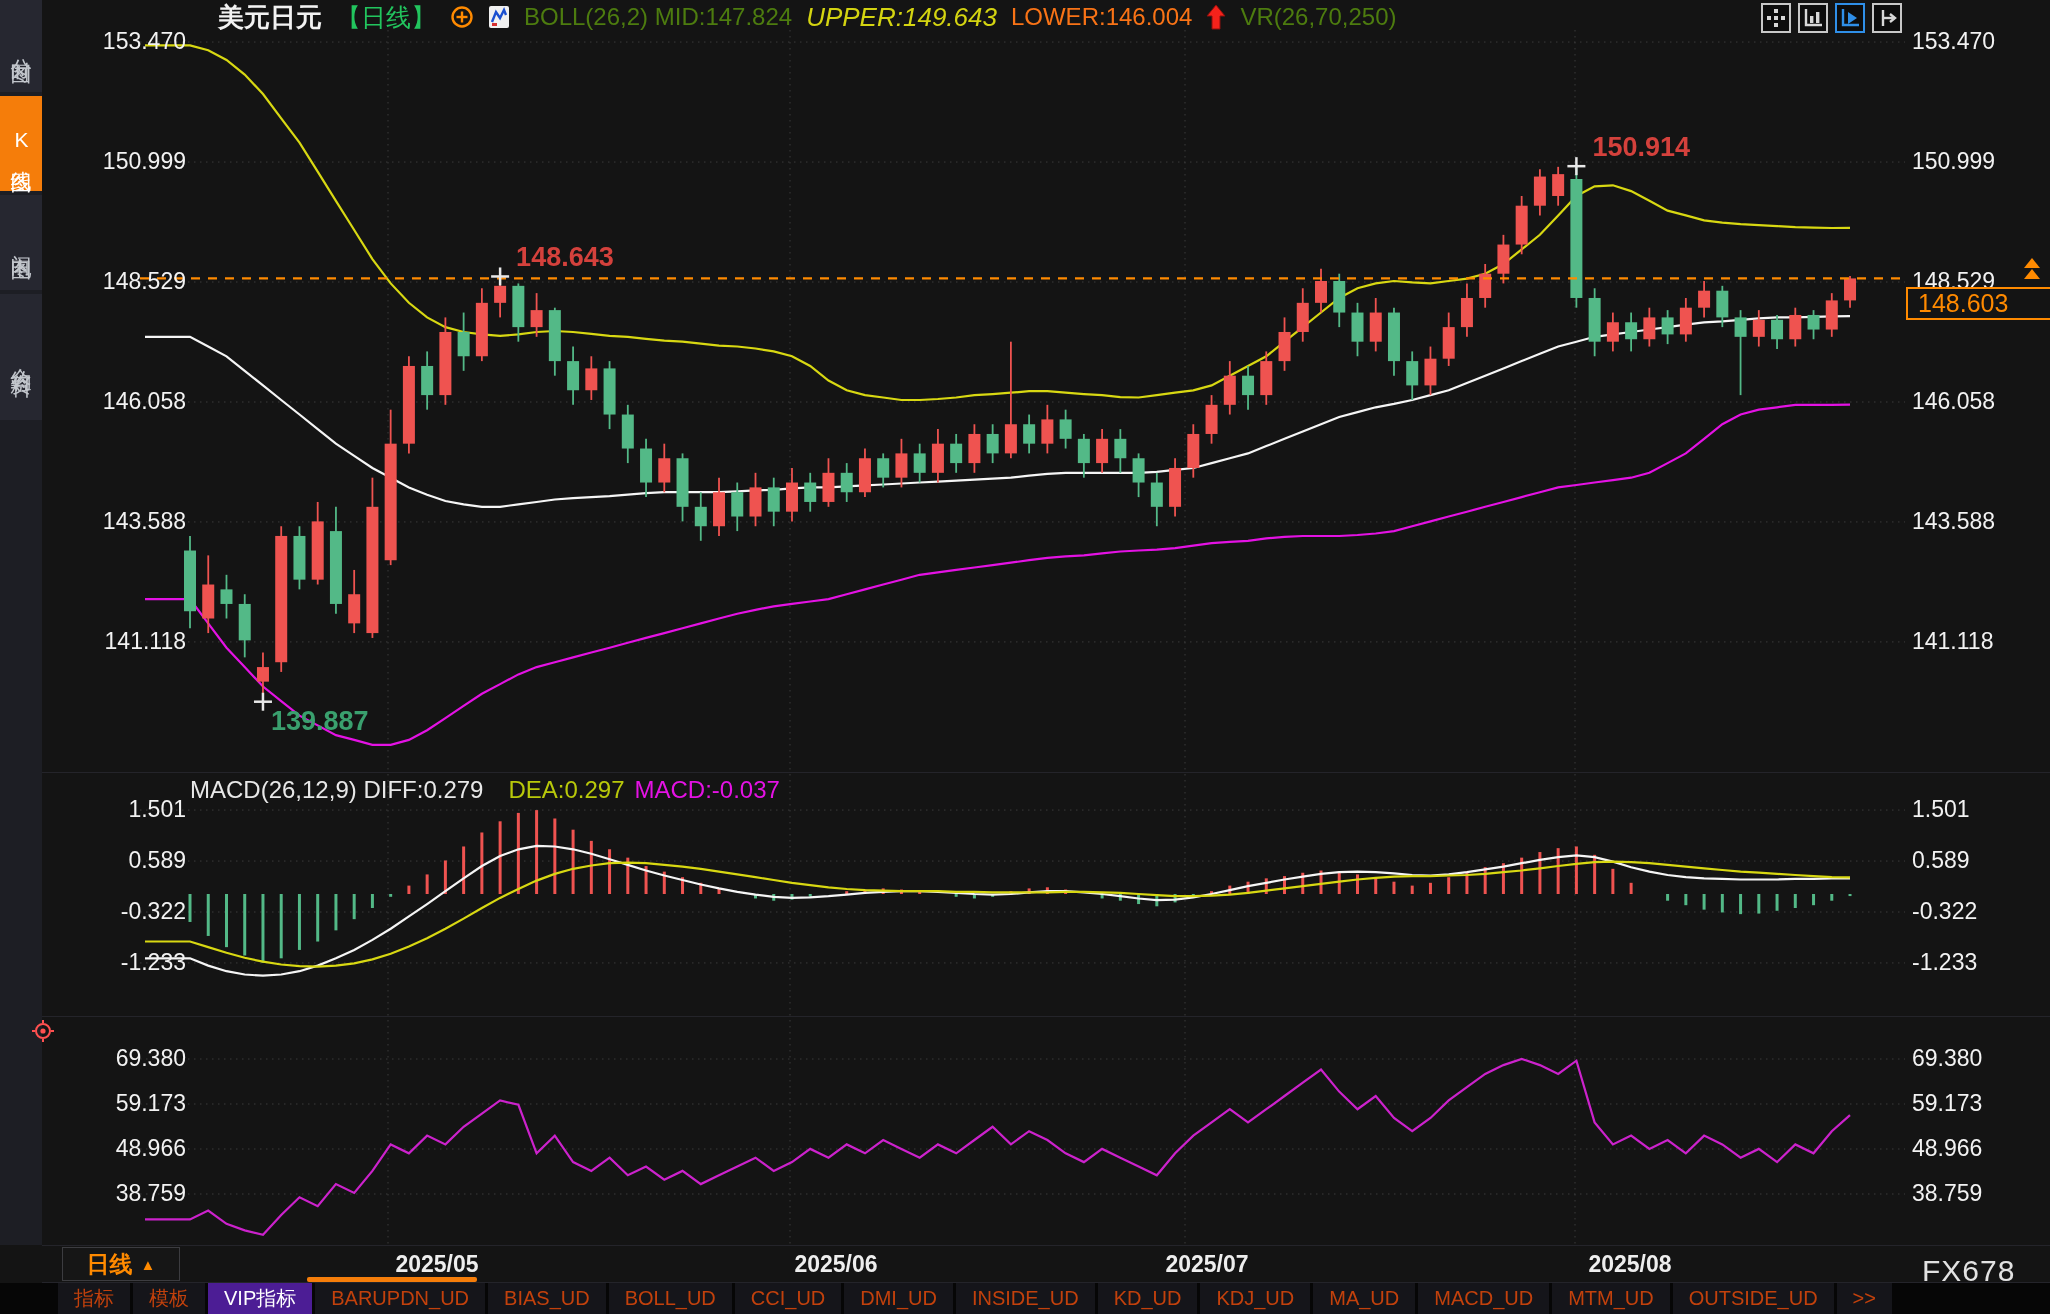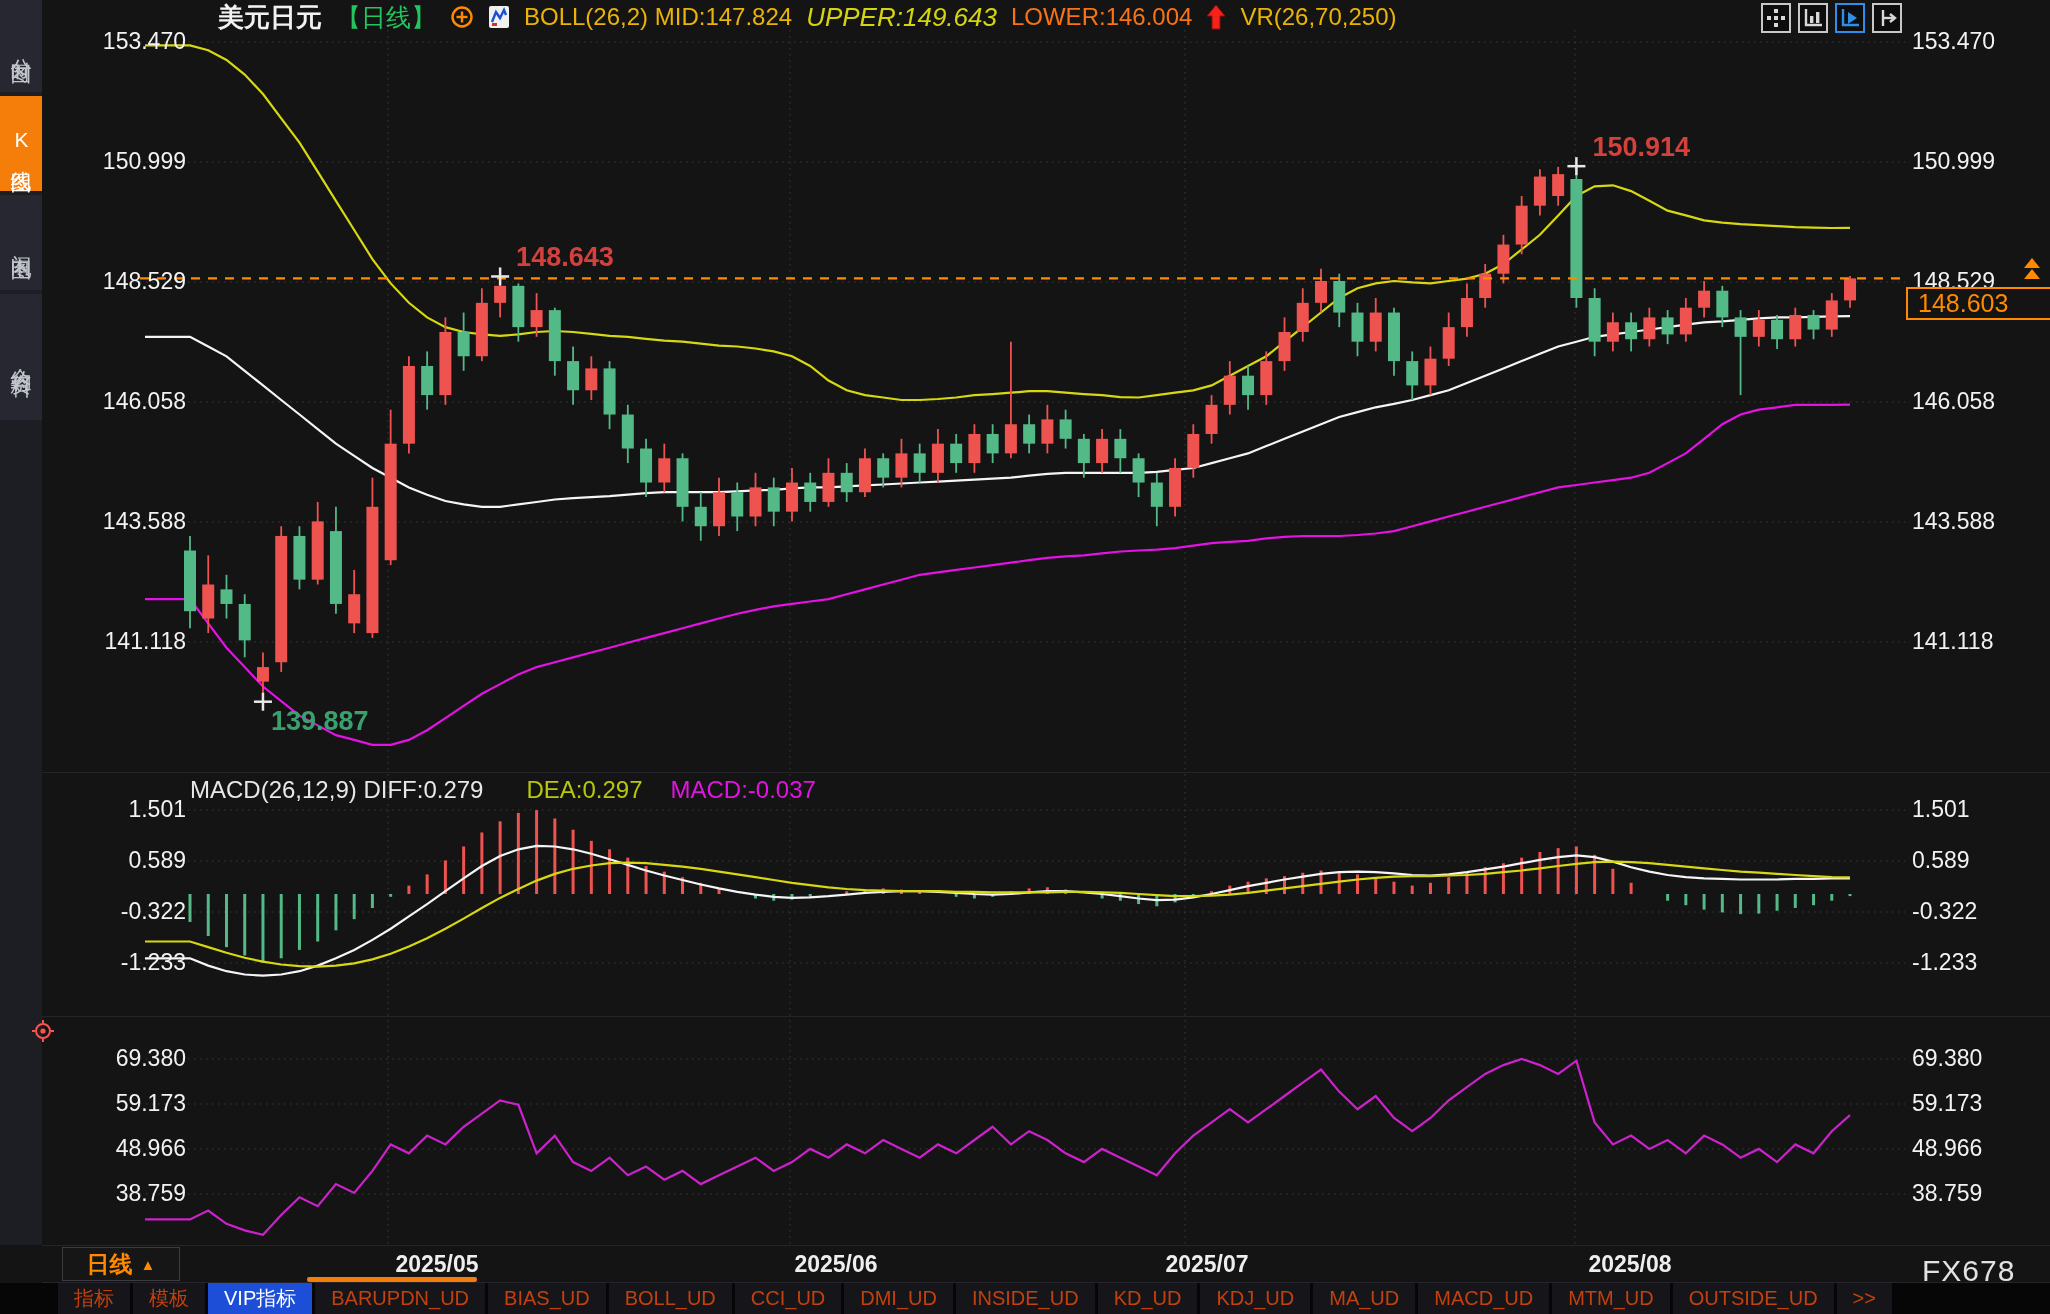--- a/index.html
+++ b/index.html
@@ -9,52 +9,52 @@
   #sidebar{position:absolute;left:0;top:0;width:42px;height:1245px;background:#1d1e24;
            display:flex;flex-direction:column;gap:4px;}
   .vtab{writing-mode:vertical-rl;text-orientation:upright;display:flex;align-items:center;justify-content:center;
         color:#c2c6cc;font-size:21px;letter-spacing:3px;background:#262730;cursor:pointer;}
   .vtab.active{background:#f57d0a;color:#ffffff;}
   #red-target{position:absolute;left:32px;top:1020px;}
   
   #hdr{position:absolute;left:190px;top:2px;height:30px;display:flex;align-items:center;gap:14px;white-space:nowrap;z-index:5;}
   #hdr .sym{color:#f2f2f2;font-size:26px;font-weight:bold;margin-left:28px;}
   #hdr .per{color:#22c55e;font-size:25px;font-weight:normal;}
-  #hdr .w{color:#eab308;font-size:24px;}
+  #hdr .w{color:#4d7c0f;font-size:24px;}
   #hdr .y{color:#d4d411;font-size:26px;font-style:italic;}
   #hdr .m{color:#f97316;font-size:24px;}
   .hicon{display:inline-flex;align-items:center;}
   
   #toolbar{position:absolute;right:148px;top:3px;display:flex;gap:7px;z-index:5;}
   .tbtn{width:26px;height:26px;border:2px solid #c8c8c8;background:#0d0d0d;display:flex;
         align-items:center;justify-content:center;cursor:pointer;}
   .tbtn.active{border-color:#2f8fe8;}
   
   .axis-lbl{position:absolute;font-size:23px;color:#f2f2f2;z-index:2;}
   .axis-l{left:46px;width:140px;text-align:right;}
   .axis-r{left:1912px;width:140px;text-align:left;}
   
-  .pane-hdr{position:absolute;left:190px;display:flex;gap:28px;white-space:nowrap;z-index:4;font-size:24px;}
+  .pane-hdr{position:absolute;left:190px;display:flex;gap:10px;white-space:nowrap;z-index:4;font-size:24px;}
   .pane-hdr .w{color:#e8e8e8;} .pane-hdr .y{color:#b8c80a;margin-left:15px;} .pane-hdr .m{color:#e412e4;}
   
   #price-tag{position:absolute;left:1906px;top:287px;width:132px;height:29px;background:#141414;
              border:2px solid #ff8a00;color:#ff8a00;font-size:25px;line-height:29px;padding-left:10px;z-index:6;}
   #dbl-arrow{position:absolute;left:2024px;top:258px;z-index:6;}
   #dbl-arrow .tri{width:0;height:0;border-left:8px solid transparent;border-right:8px solid transparent;
                   border-bottom:10px solid #ff8a00;margin-bottom:1px;}
   
   #period-box{position:absolute;left:62px;top:1247px;width:116px;height:32px;border:1px solid #3c3c40;
               background:#161616;color:#ff8a00;font-size:23px;font-weight:bold;display:flex;
               align-items:center;justify-content:center;gap:8px;cursor:pointer;z-index:4;}
   #period-box .tri{font-size:15px;}
   #hscroll-thumb{position:absolute;left:307px;top:1277px;width:170px;height:5px;background:#f57d0a;border-radius:2px;z-index:4;}
   #tabbar{position:absolute;left:0;bottom:0;width:2050px;height:31px;background:#060606;display:flex;
           gap:3px;padding-left:58px;box-sizing:border-box;align-items:stretch;z-index:5;}
   .btab{background:#15151a;color:#c2410c;font-size:20px;line-height:31px;padding:0 16px;cursor:pointer;white-space:nowrap;}
-  .btab.active{background:#1d4ed8;color:#ffffff;}
+  .btab.active{background:#4c1d95;color:#ffffff;}
   #watermark{position:absolute;left:1922px;top:1254px;font-size:30px;color:#e2e2e2;z-index:6;letter-spacing:1px;}
   .sep{position:absolute;left:42px;width:2008px;height:1px;background:#24242a;z-index:1;}
   
   #chart-svg{position:absolute;left:0;top:0;z-index:1;}
   .grid{stroke:#3b3b3b;stroke-width:1;stroke-dasharray:1.5 4.5;}
   .ann{font:bold 27px "Liberation Sans",sans-serif;}
   .mon{font:bold 23px "Liberation Sans",sans-serif;fill:#eeeeee;}
 </style>
 </head>
 <body>

